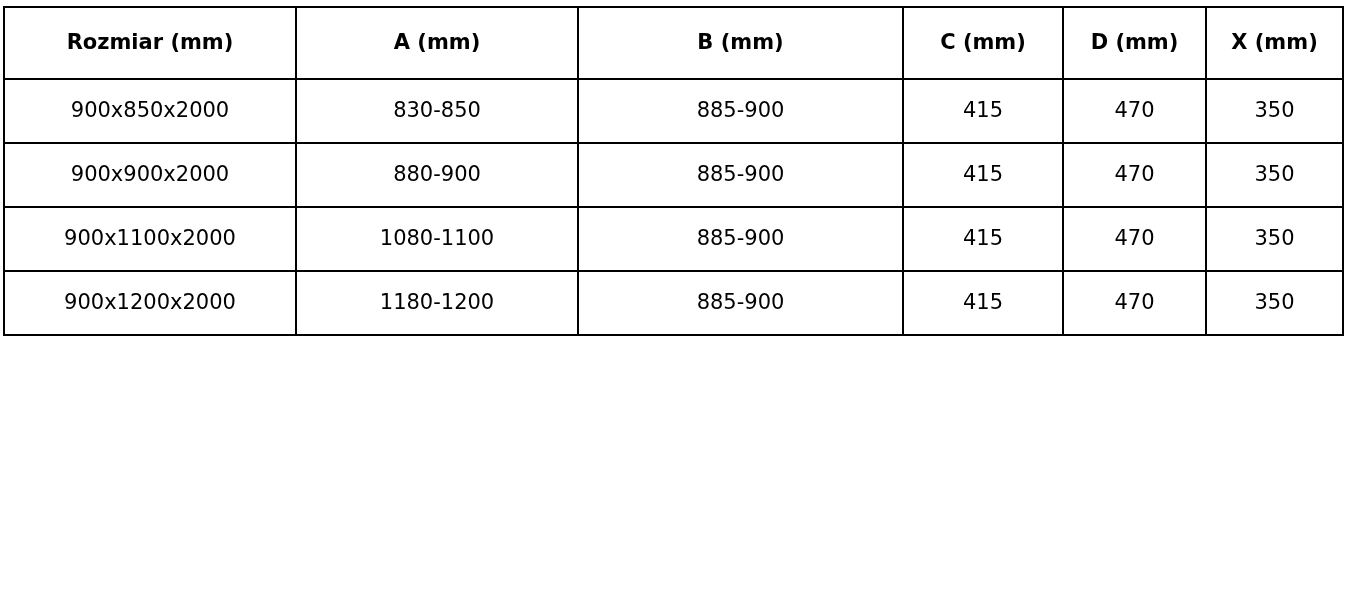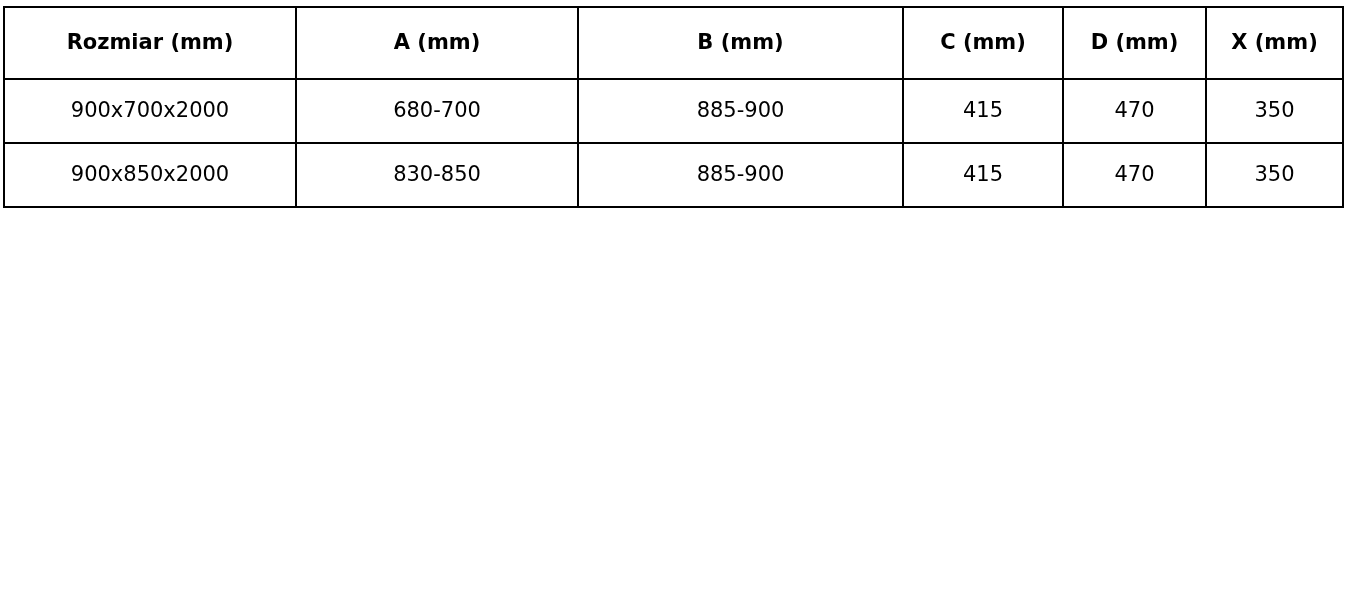--- a/index.html
+++ b/index.html
@@ -70,30 +70,46 @@
         <th>Rozmiar (mm)</th>
         <th>A (mm)</th>
         <th>B (mm)</th>
         <th>C (mm)</th>
         <th>D (mm)</th>
         <th>X (mm)</th>
       </tr>
     </thead>
     <tbody>
       <tr>
-        <td>900x700x2000</td>
-        <td>680-700</td>
+        <td>900x850x2000</td>
+        <td>830-850</td>
         <td>885-900</td>
         <td>415</td>
         <td>470</td>
         <td>350</td>
       </tr>
       <tr>
-        <td>900x850x2000</td>
-        <td>830-850</td>
+        <td>900x900x2000</td>
+        <td>880-900</td>
+        <td>885-900</td>
+        <td>415</td>
+        <td>470</td>
+        <td>350</td>
+      </tr>
+      <tr>
+        <td>900x1100x2000</td>
+        <td>1080-1100</td>
+        <td>885-900</td>
+        <td>415</td>
+        <td>470</td>
+        <td>350</td>
+      </tr>
+      <tr>
+        <td>900x1200x2000</td>
+        <td>1180-1200</td>
         <td>885-900</td>
         <td>415</td>
         <td>470</td>
         <td>350</td>
       </tr>
     </tbody>
   </table>
 </div>
 
 </body></html>

